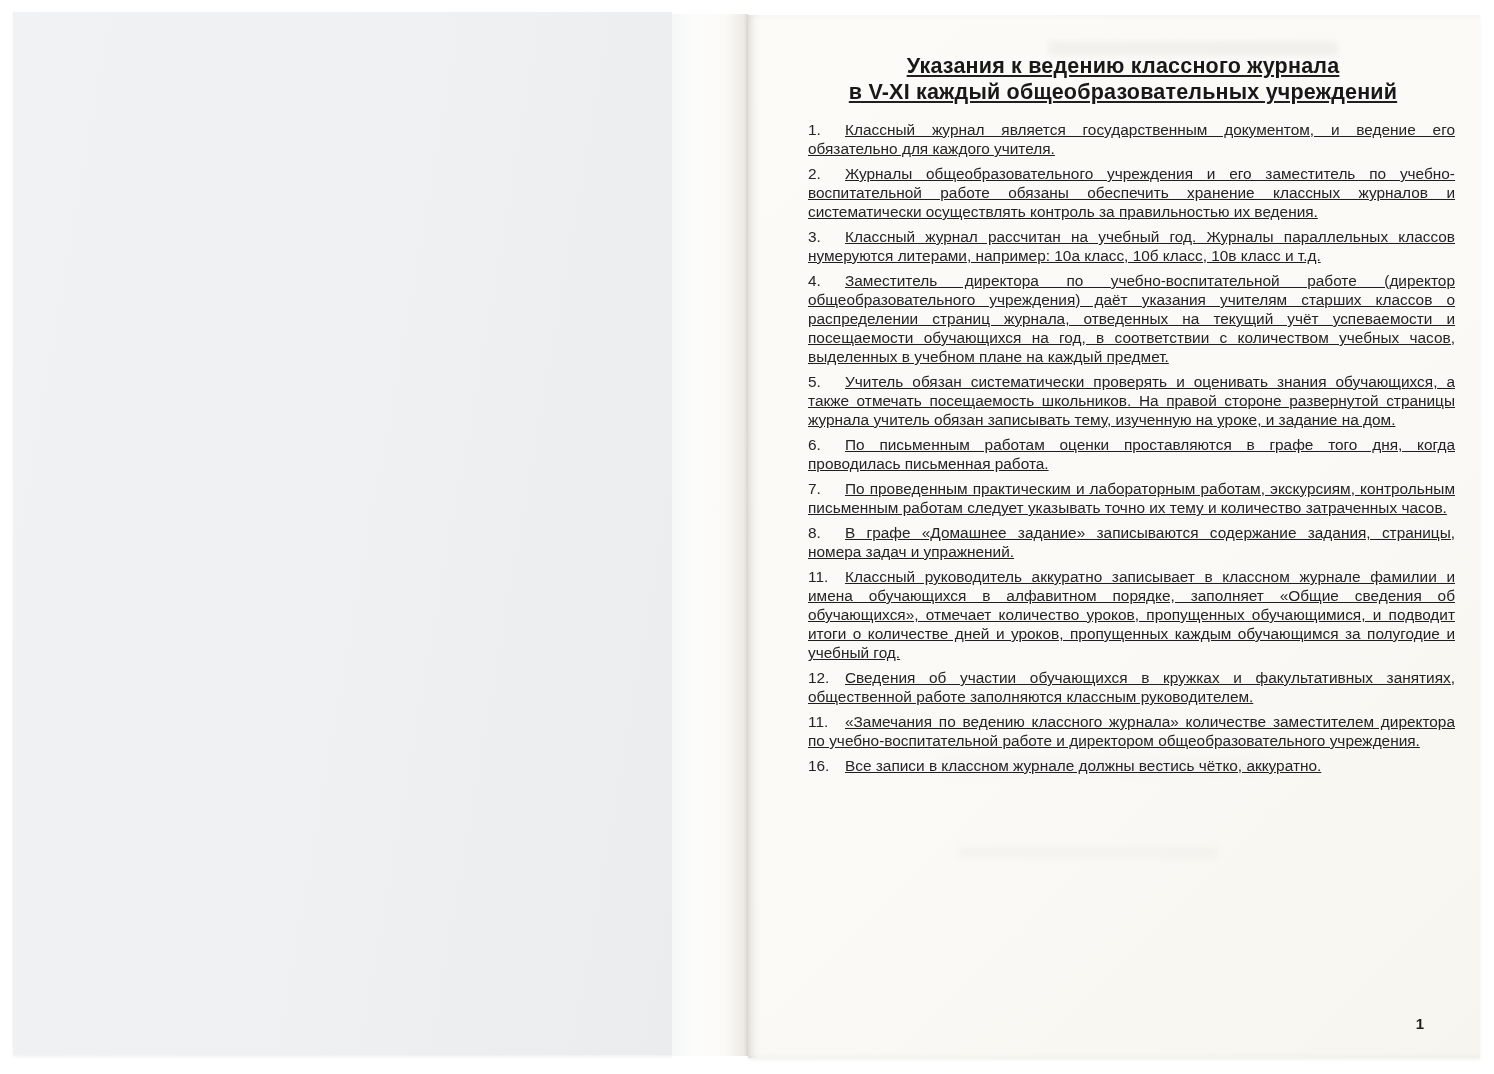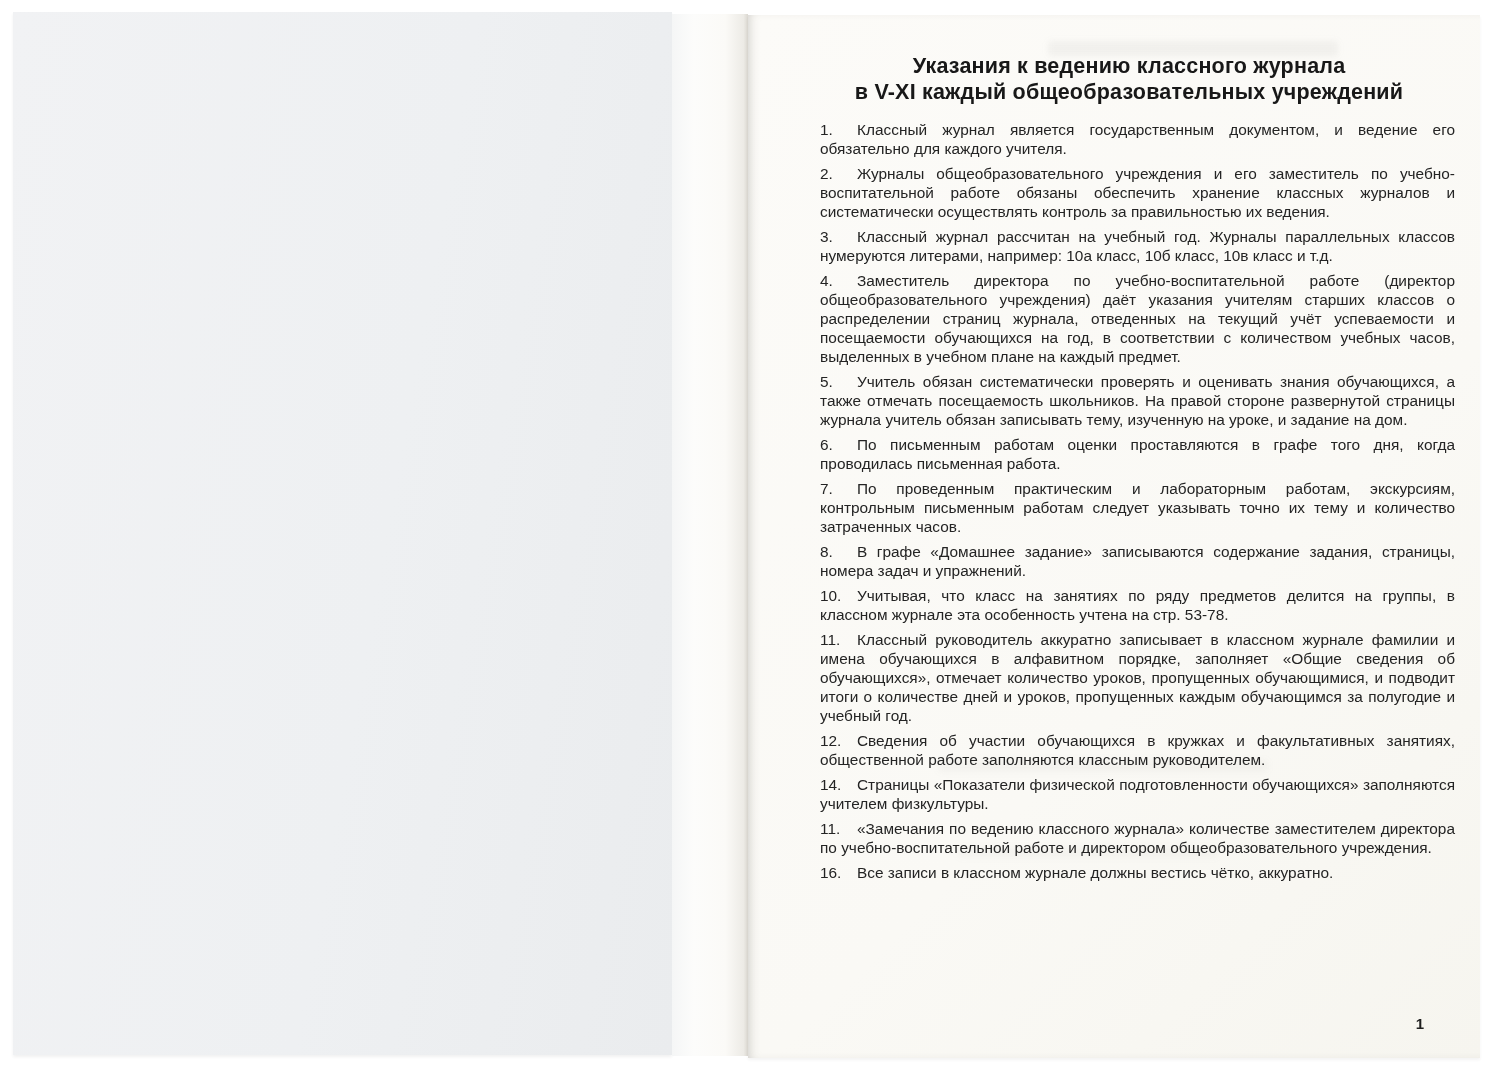--- a/index.html
+++ b/index.html
@@ -35,21 +35,21 @@
   .right-page {
     position: absolute;
     left: 748px; top: 15px;
     width: 732px; height: 1043px;
     background: linear-gradient(135deg, #fcfbf8 0%, #faf9f5 60%, #f6f5ef 100%);
     box-shadow: inset 7px 0 12px -7px rgba(60,55,45,0.28), 0 2px 3px rgba(0,0,0,0.05);
     color: #1f1f1f;
   }
   .content {
     position: absolute;
-    left: 55px; right: 25px; top: 38px;
+    left: 43px; right: 25px; top: 38px; text-decoration: underline;
   }
   .title {
     margin: 0 0 15px 0;
     font-size: 21.5px;
     line-height: 26px;
     font-weight: bold;
     text-align: center;
     color: #181818;
     letter-spacing: 0.2px;
   }
@@ -105,24 +105,22 @@
 
       <div class="items" id="items">
           <p class="item"><span class="num">1.</span><span>Классный журнал является государственным документом, и ведение его обязательно для каждого учителя.</span></p>
           <p class="item"><span class="num">2.</span><span>Журналы общеобразовательного учреждения и его заместитель по учебно-воспитательной работе обязаны обеспечить хранение классных журналов и систематически осуществлять контроль за правильностью их ведения.</span></p>
           <p class="item"><span class="num">3.</span><span>Классный журнал рассчитан на учебный год. Журналы параллельных классов нумеруются литерами, например: 10а класс, 10б класс, 10в класс и т.д.</span></p>
           <p class="item"><span class="num">4.</span><span>Заместитель директора по учебно-воспитательной работе (директор общеобразовательного учреждения) даёт указания учителям старших классов о распределении страниц журнала, отведенных на текущий учёт успеваемости и посещаемости обучающихся на год, в соответствии с количеством учебных часов, выделенных в учебном плане на каждый предмет.</span></p>
           <p class="item"><span class="num">5.</span><span>Учитель обязан систематически проверять и оценивать знания обучающихся, а также отмечать посещаемость школьников. На правой стороне развернутой страницы журнала учитель обязан записывать тему, изученную на уроке, и задание на дом.</span></p>
           <p class="item"><span class="num">6.</span><span>По письменным работам оценки проставляются в графе того дня, когда проводилась письменная работа.</span></p>
           <p class="item"><span class="num">7.</span><span>По проведенным практическим и лабораторным работам, экскурсиям, контрольным письменным работам следует указывать точно их тему и количество затраченных часов.</span></p>
           <p class="item"><span class="num">8.</span><span>В графе «Домашнее задание» записываются содержание задания, страницы, номера задач и упражнений.</span></p>
-          <p class="item"><span class="num">10.</span><span>Учитывая, что класс на занятиях по ряду предметов делится на группы, в классном журнале эта особенность учтена на стр. 53-78.</span></p>
           <p class="item"><span class="num">11.</span><span>Классный руководитель аккуратно записывает в классном журнале фамилии и имена обучающихся в алфавитном порядке, заполняет «Общие сведения об обучающихся», отмечает количество уроков, пропущенных обучающимися, и подводит итоги о количестве дней и уроков, пропущенных каждым обучающимся за полугодие и учебный год.</span></p>
           <p class="item"><span class="num">12.</span><span>Сведения об участии обучающихся в кружках и факультативных занятиях, общественной работе заполняются классным руководителем.</span></p>
-          <p class="item"><span class="num">14.</span><span>Страницы «Показатели физической подготовленности обучающихся» заполняются учителем физкультуры.</span></p>
           <p class="item"><span class="num">11.</span><span>«Замечания по ведению классного журнала» количестве заместителем директора по учебно-воспитательной работе и директором общеобразовательного учреждения.</span></p>
           <p class="item"><span class="num">16.</span><span>Все записи в классном журнале должны вестись чётко, аккуратно.</span></p>
         </div>
     </div>
 
     <div class="page-number">1</div>
   </div>
 
 </div>
 

